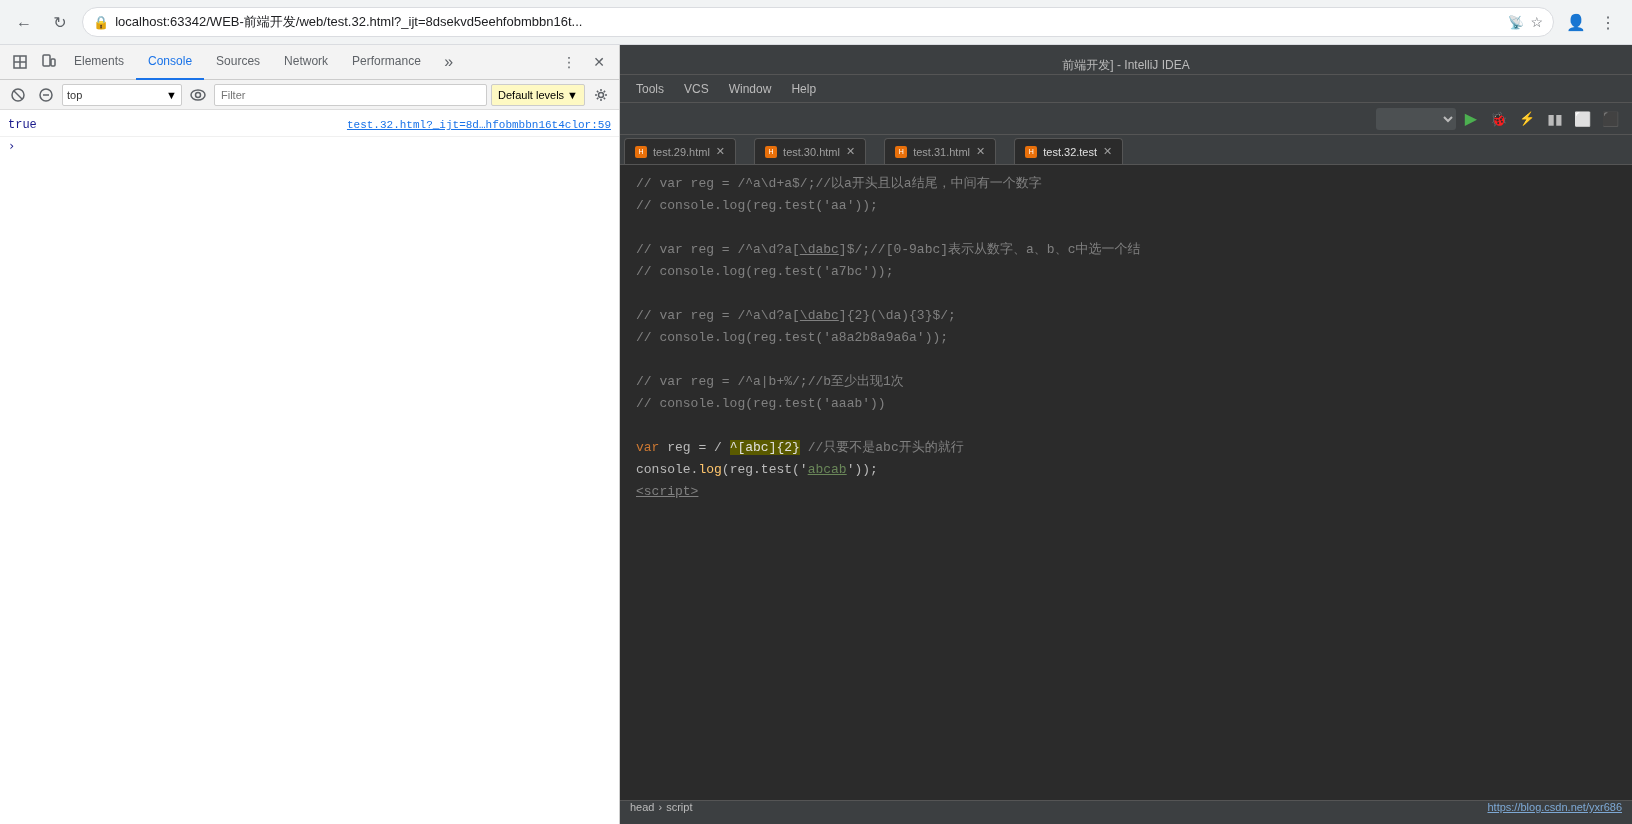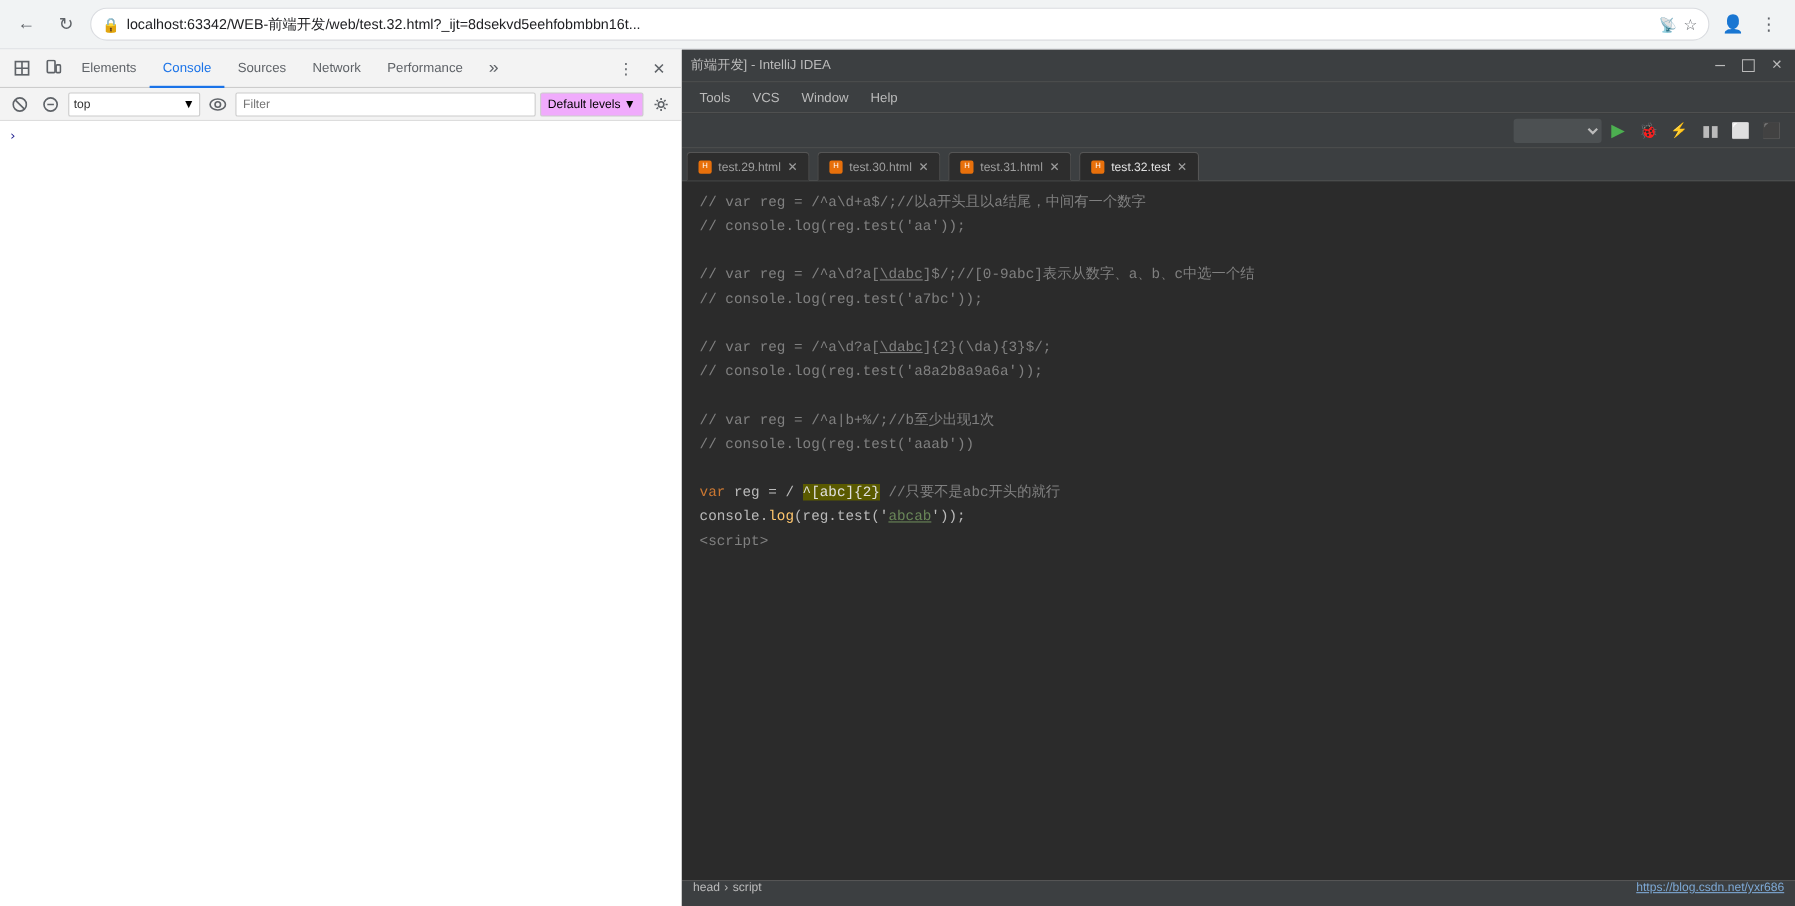--- a/index.html
+++ b/index.html
@@ -167,21 +167,21 @@
       background: #fff;
       font-size: 11px;
       padding: 0 6px;
       border-radius: 2px;
       outline: none;
       min-width: 80px;
     }
     .default-levels-btn {
       height: 22px;
       border: 1px solid #ccc;
-      background: #f0abfc;
+      background: #fef9c3;
       font-size: 11px;
       padding: 0 6px;
       border-radius: 2px;
       display: flex; align-items: center;
       cursor: pointer;
       gap: 3px;
       white-space: nowrap;
     }
     .settings-icon-btn {
       width: 24px; height: 24px;
@@ -233,22 +233,23 @@
       overflow: hidden;
     }
 
     
     .ide-header {
       height: 30px;
       background: #3c3f41;
       display: flex;
       align-items: center;
       justify-content: space-between;
-      padding: 0 8px;
+      padding: 12px 8px;
       border-bottom: 1px solid #555;
+      flex-direction: column;
     }
     .ide-title {
       font-size: 12px;
       color: #bbbbbb;
     }
     .ide-window-controls {
       display: flex;
       gap: 6px;
       align-items: center;
     }
@@ -321,21 +322,21 @@
       height: 26px;
       padding: 0 10px;
       display: flex;
       align-items: center;
       font-size: 11px;
       color: #9e9e9e;
       cursor: pointer;
       background: #2d2d2d;
       border-top-left-radius: 4px;
       border-top-right-radius: 4px;
-      margin-right: 7px;
+      margin-right: 18px;
       gap: 6px;
       border: 1px solid #555;
       border-bottom: none;
     }
     .ide-tab.active {
       background: #2b2b2b;
       color: #e0e0e0;
     }
     .ide-tab-close {
       font-size: 11px;
@@ -481,20 +482,24 @@
       </div>
       <div class="settings-icon-btn">
         <svg width="14" height="14" viewBox="0 0 14 14">
             <circle cx="7" cy="7" r="2.5" fill="none" stroke="#5f6368" stroke-width="1.5"></circle>
             <path d="M7 1v2M7 11v2M1 7h2M11 7h2M2.9 2.9l1.4 1.4M9.7 9.7l1.4 1.4M2.9 11.1l1.4-1.4M9.7 4.3l1.4-1.4" stroke="#5f6368" stroke-width="1.5"></path>
           </svg>
       </div>
     </div>
 
     <div class="console-output">
+      <div class="console-line">
+        <span class="console-value" style="color:#1a1a8c;">true</span>
+        <span class="console-source">test.32.html?_ijt=8d…hfobmbbn16t4clor:59</span>
+      </div>
       <div class="console-expand">›</div>
     </div>
   </div>
 
   <div class="ide-panel">
 
     <div class="ide-header">
       <span class="ide-title">前端开发] - IntelliJ IDEA</span>
       <div class="ide-window-controls">
         <button class="ide-window-btn">–</button>
@@ -579,21 +584,21 @@
       <div>
         <span class="code-keyword">var</span>
         <span style="color:#bababa;"> reg = /</span>
         <span class="code-regex-marker">^[abc]{2}</span>
         <span style="color:#808080;">//只要不是abc开头的就行</span>
       </div>
       <div>
         <span style="color:#bababa;">console.</span><span class="code-func">log</span><span style="color:#bababa;">(reg.test('</span><span class="code-string code-underline">abcab</span><span style="color:#bababa;">'));</span>
       </div>
       <div>
-        <span style="color:#808080;">&lt;script&gt;</span>
+        <span style="color:#808080;text-decoration:underline;">&lt;script&gt;</span>
       </div>
     </div>
 
     <div class="ide-statusbar">
       <div class="status-breadcrumb">
         <span>head</span>
         <span>›</span>
         <span>script</span>
       </div>
       <span class="status-link">https://blog.csdn.net/yxr686</span>

